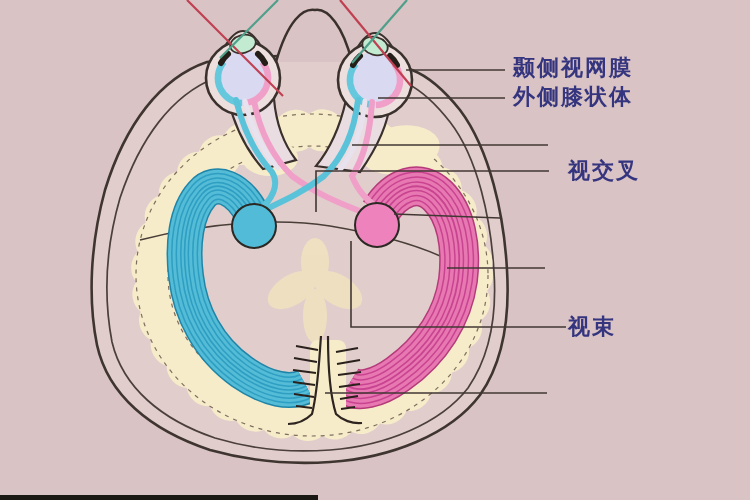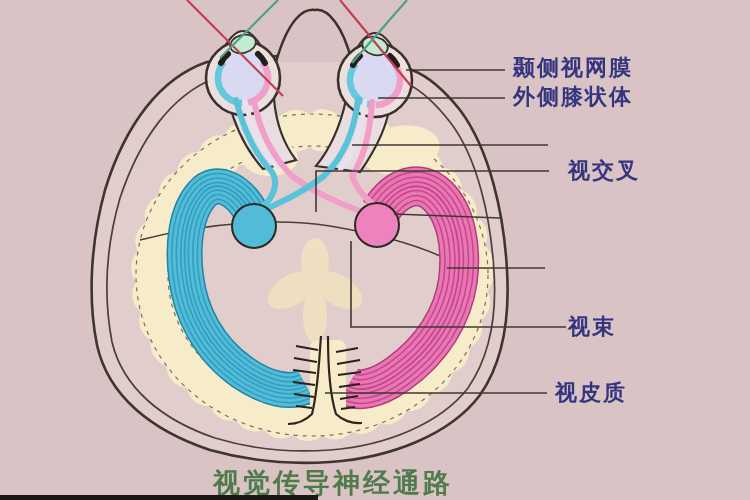--- a/index.html
+++ b/index.html
@@ -144,17 +144,15 @@
     <path d="M 447,268 H 545"></path>
     <path d="M 351,241 V 327 H 566"></path>
     <path d="M 325,393 H 547"></path>
   </g>
 </svg>
 
 <div class="lbl" style="left:513px;top:55px">颞侧视网膜</div>
 <div class="lbl" style="left:513px;top:84px">外侧膝状体</div>
 <div class="lbl" style="left:568px;top:158px">视交叉</div>
 <div class="lbl" style="left:568px;top:314px">视束</div>
-<div class="lbl" style="left:555px;top:380px">视皮质</div>
 
-<div class="title" style="left:213px;top:465px">视觉传导神经通路</div>
 <div class="blackbar"></div>
 </div>
 
 </body></html>

